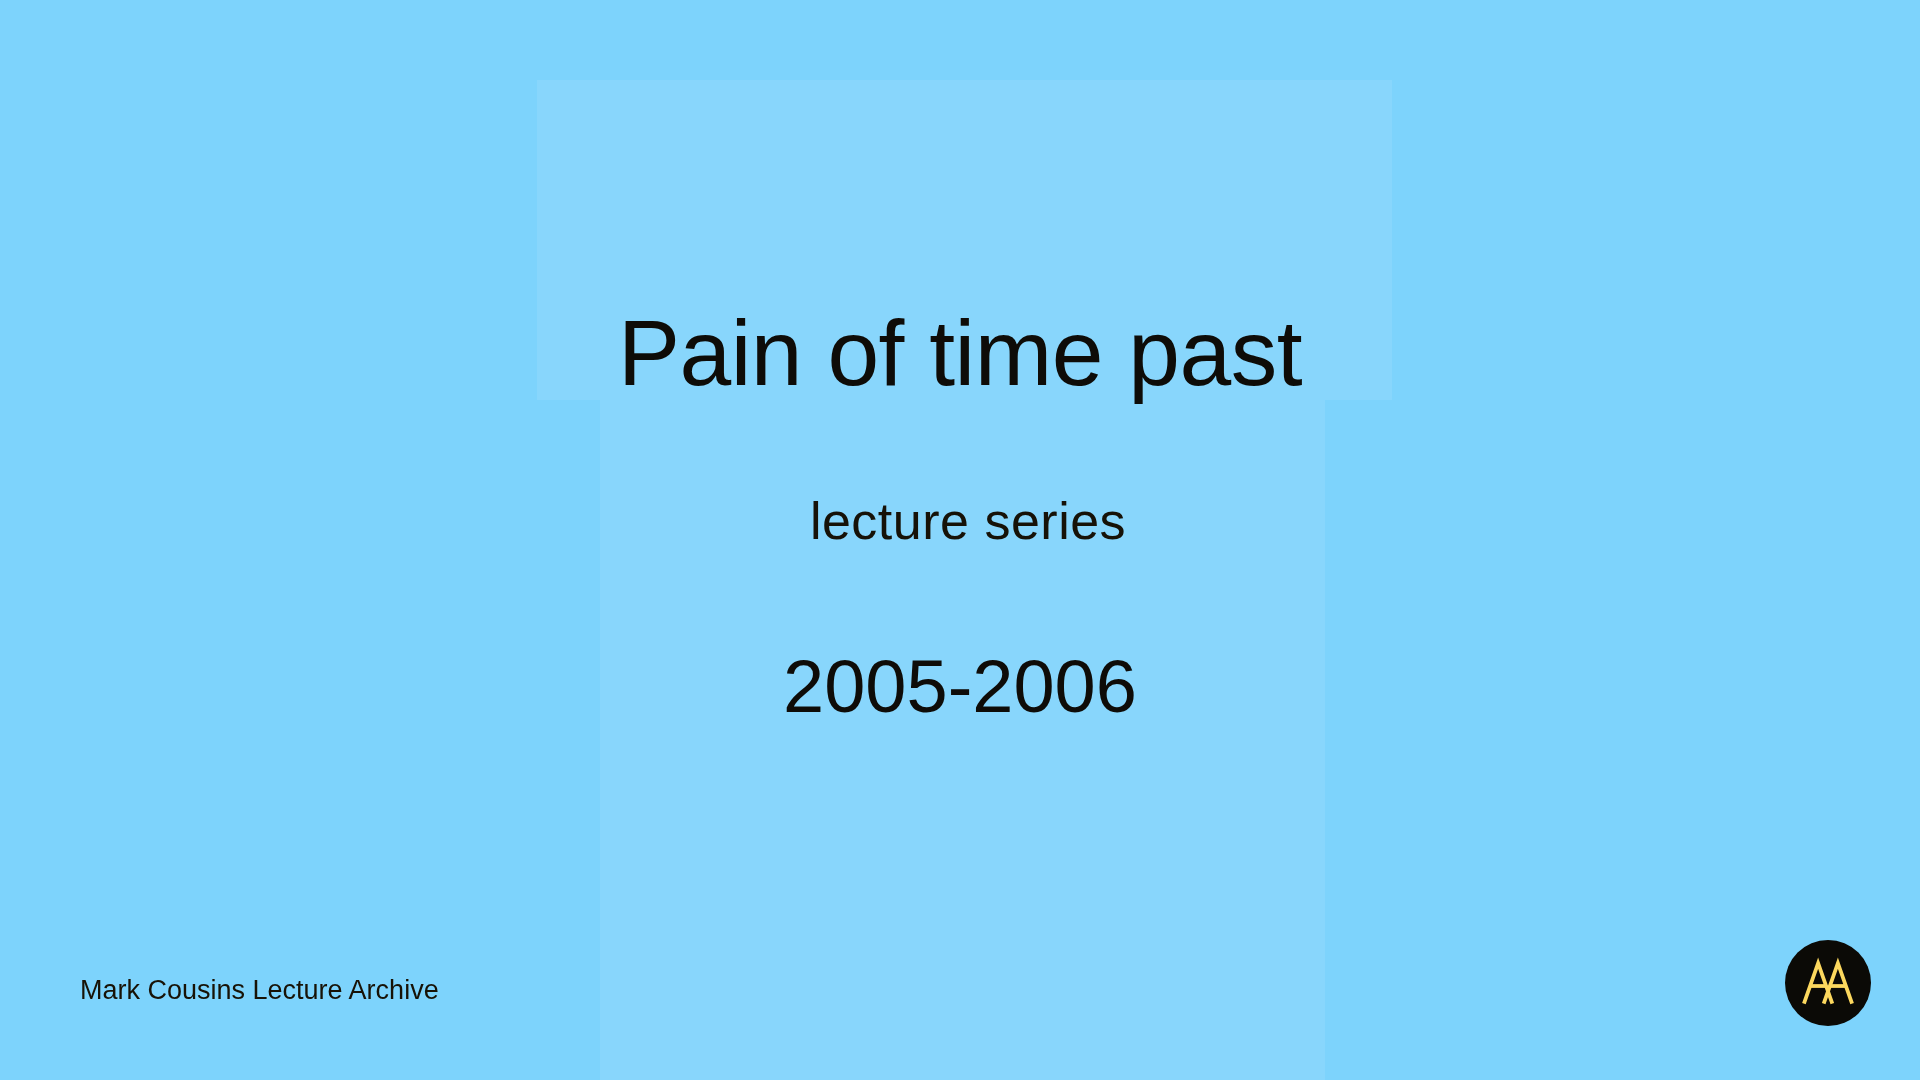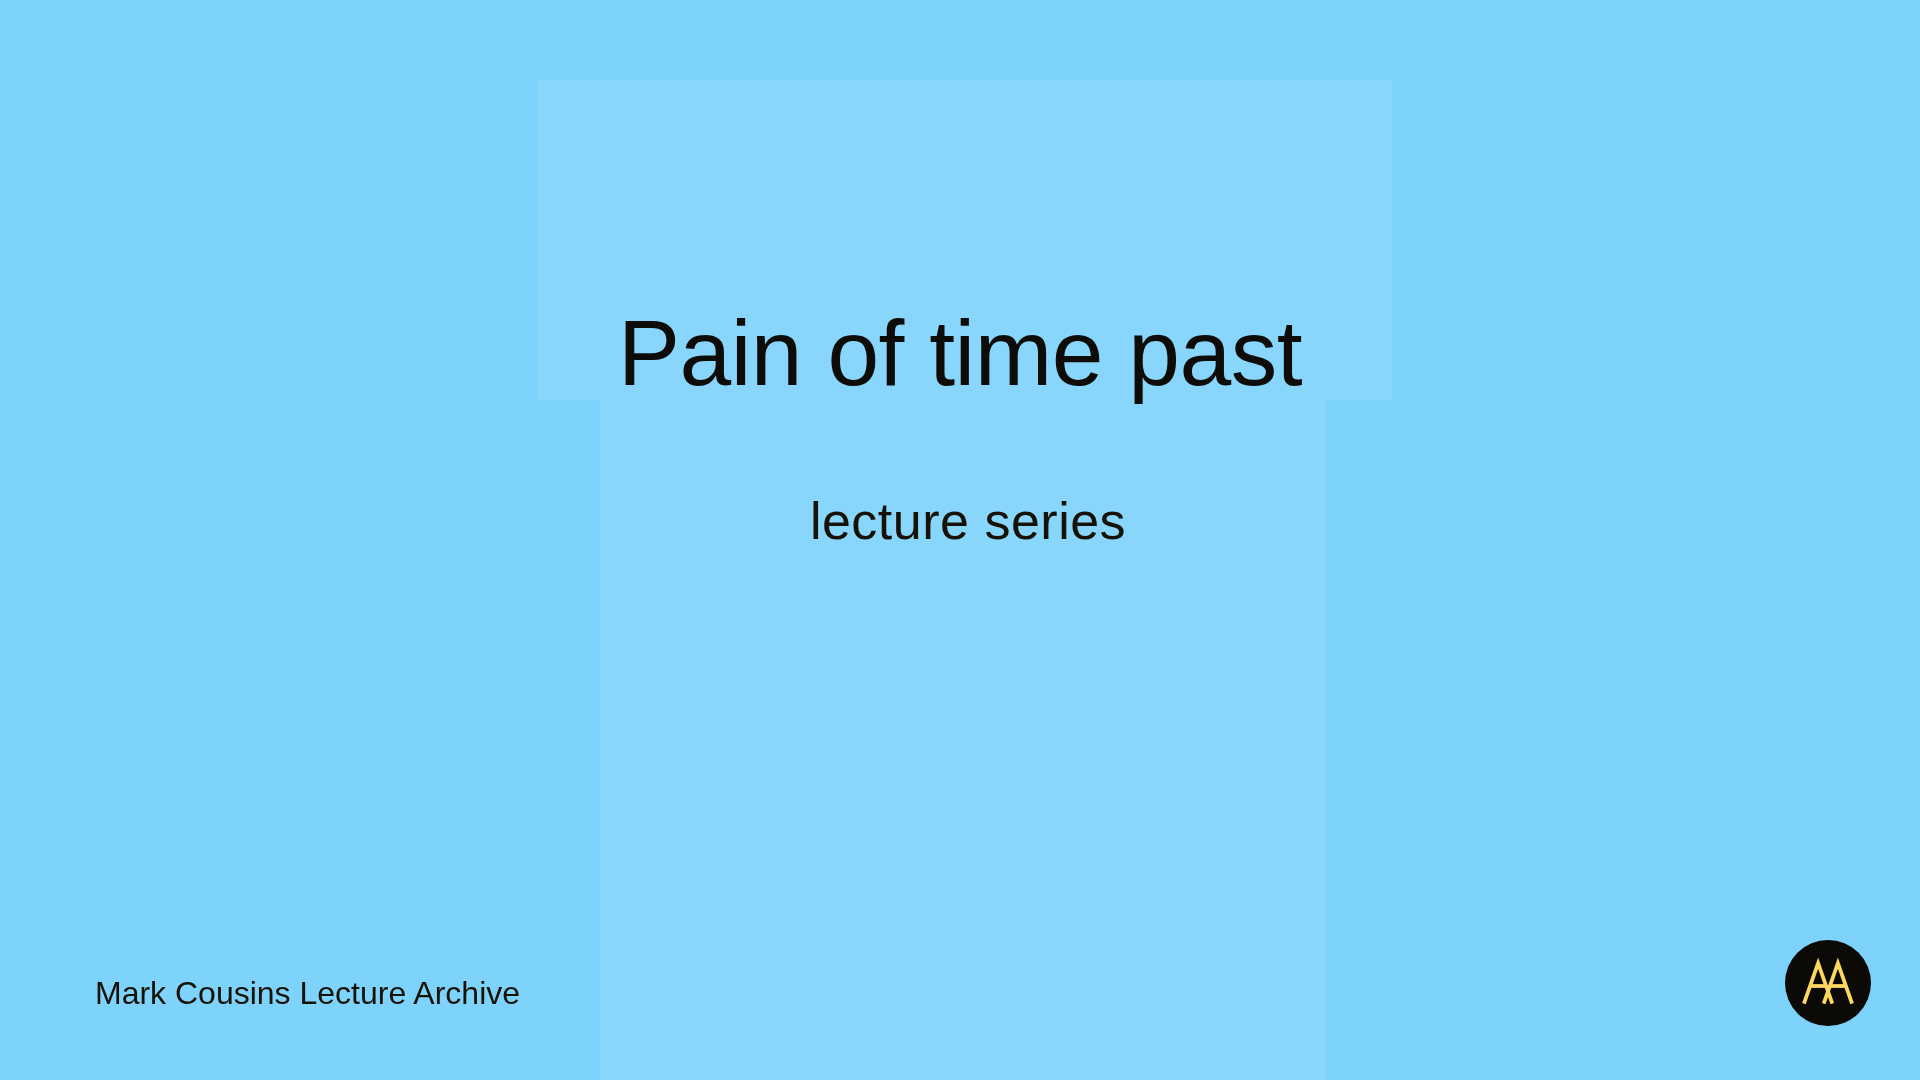--- a/index.html
+++ b/index.html
@@ -84,23 +84,23 @@
     text-align: center;
     font-size: 74px;
     line-height: 1.0;
     font-weight: 400;
     color: #0e0c08;
     letter-spacing: 0px;
   }
 
   #archive-credit {
     position: absolute;
-    left: 95px;
+    left: 80px;
     top: 975px;
-    font-size: 32px;
+    font-size: 27px;
     color: #171206;
     font-weight: 400;
     white-space: nowrap;
   }
 
   #aa-logo {
     position: absolute;
     left: 1785px;
     top: 940px;
     width: 86px;
@@ -115,20 +115,21 @@
 
   <div class="panel" id="panel-upper"></div>
   <div class="panel" id="panel-lower"></div>
 
   <div id="content">
 
     <div id="title">Pain of time past</div>
 
     <div id="subtitle">lecture series</div>
 
+    <div id="year">2005-2006</div>
 
     <div id="archive-credit">Mark Cousins Lecture Archive</div>
 
     <div id="aa-logo">
       <svg viewBox="0 0 100 100" width="86" height="86" aria-hidden="true">
         <circle cx="50" cy="50" r="50" fill="#0b0a06"></circle>
         <g fill="none" stroke="#fcd85e" stroke-width="4.4" stroke-linecap="butt" stroke-linejoin="miter">
 
           <path d="M22 74 L38.5 27 L55 74"></path>
           <path d="M29.5 53.5 L47.5 53.5"></path>

